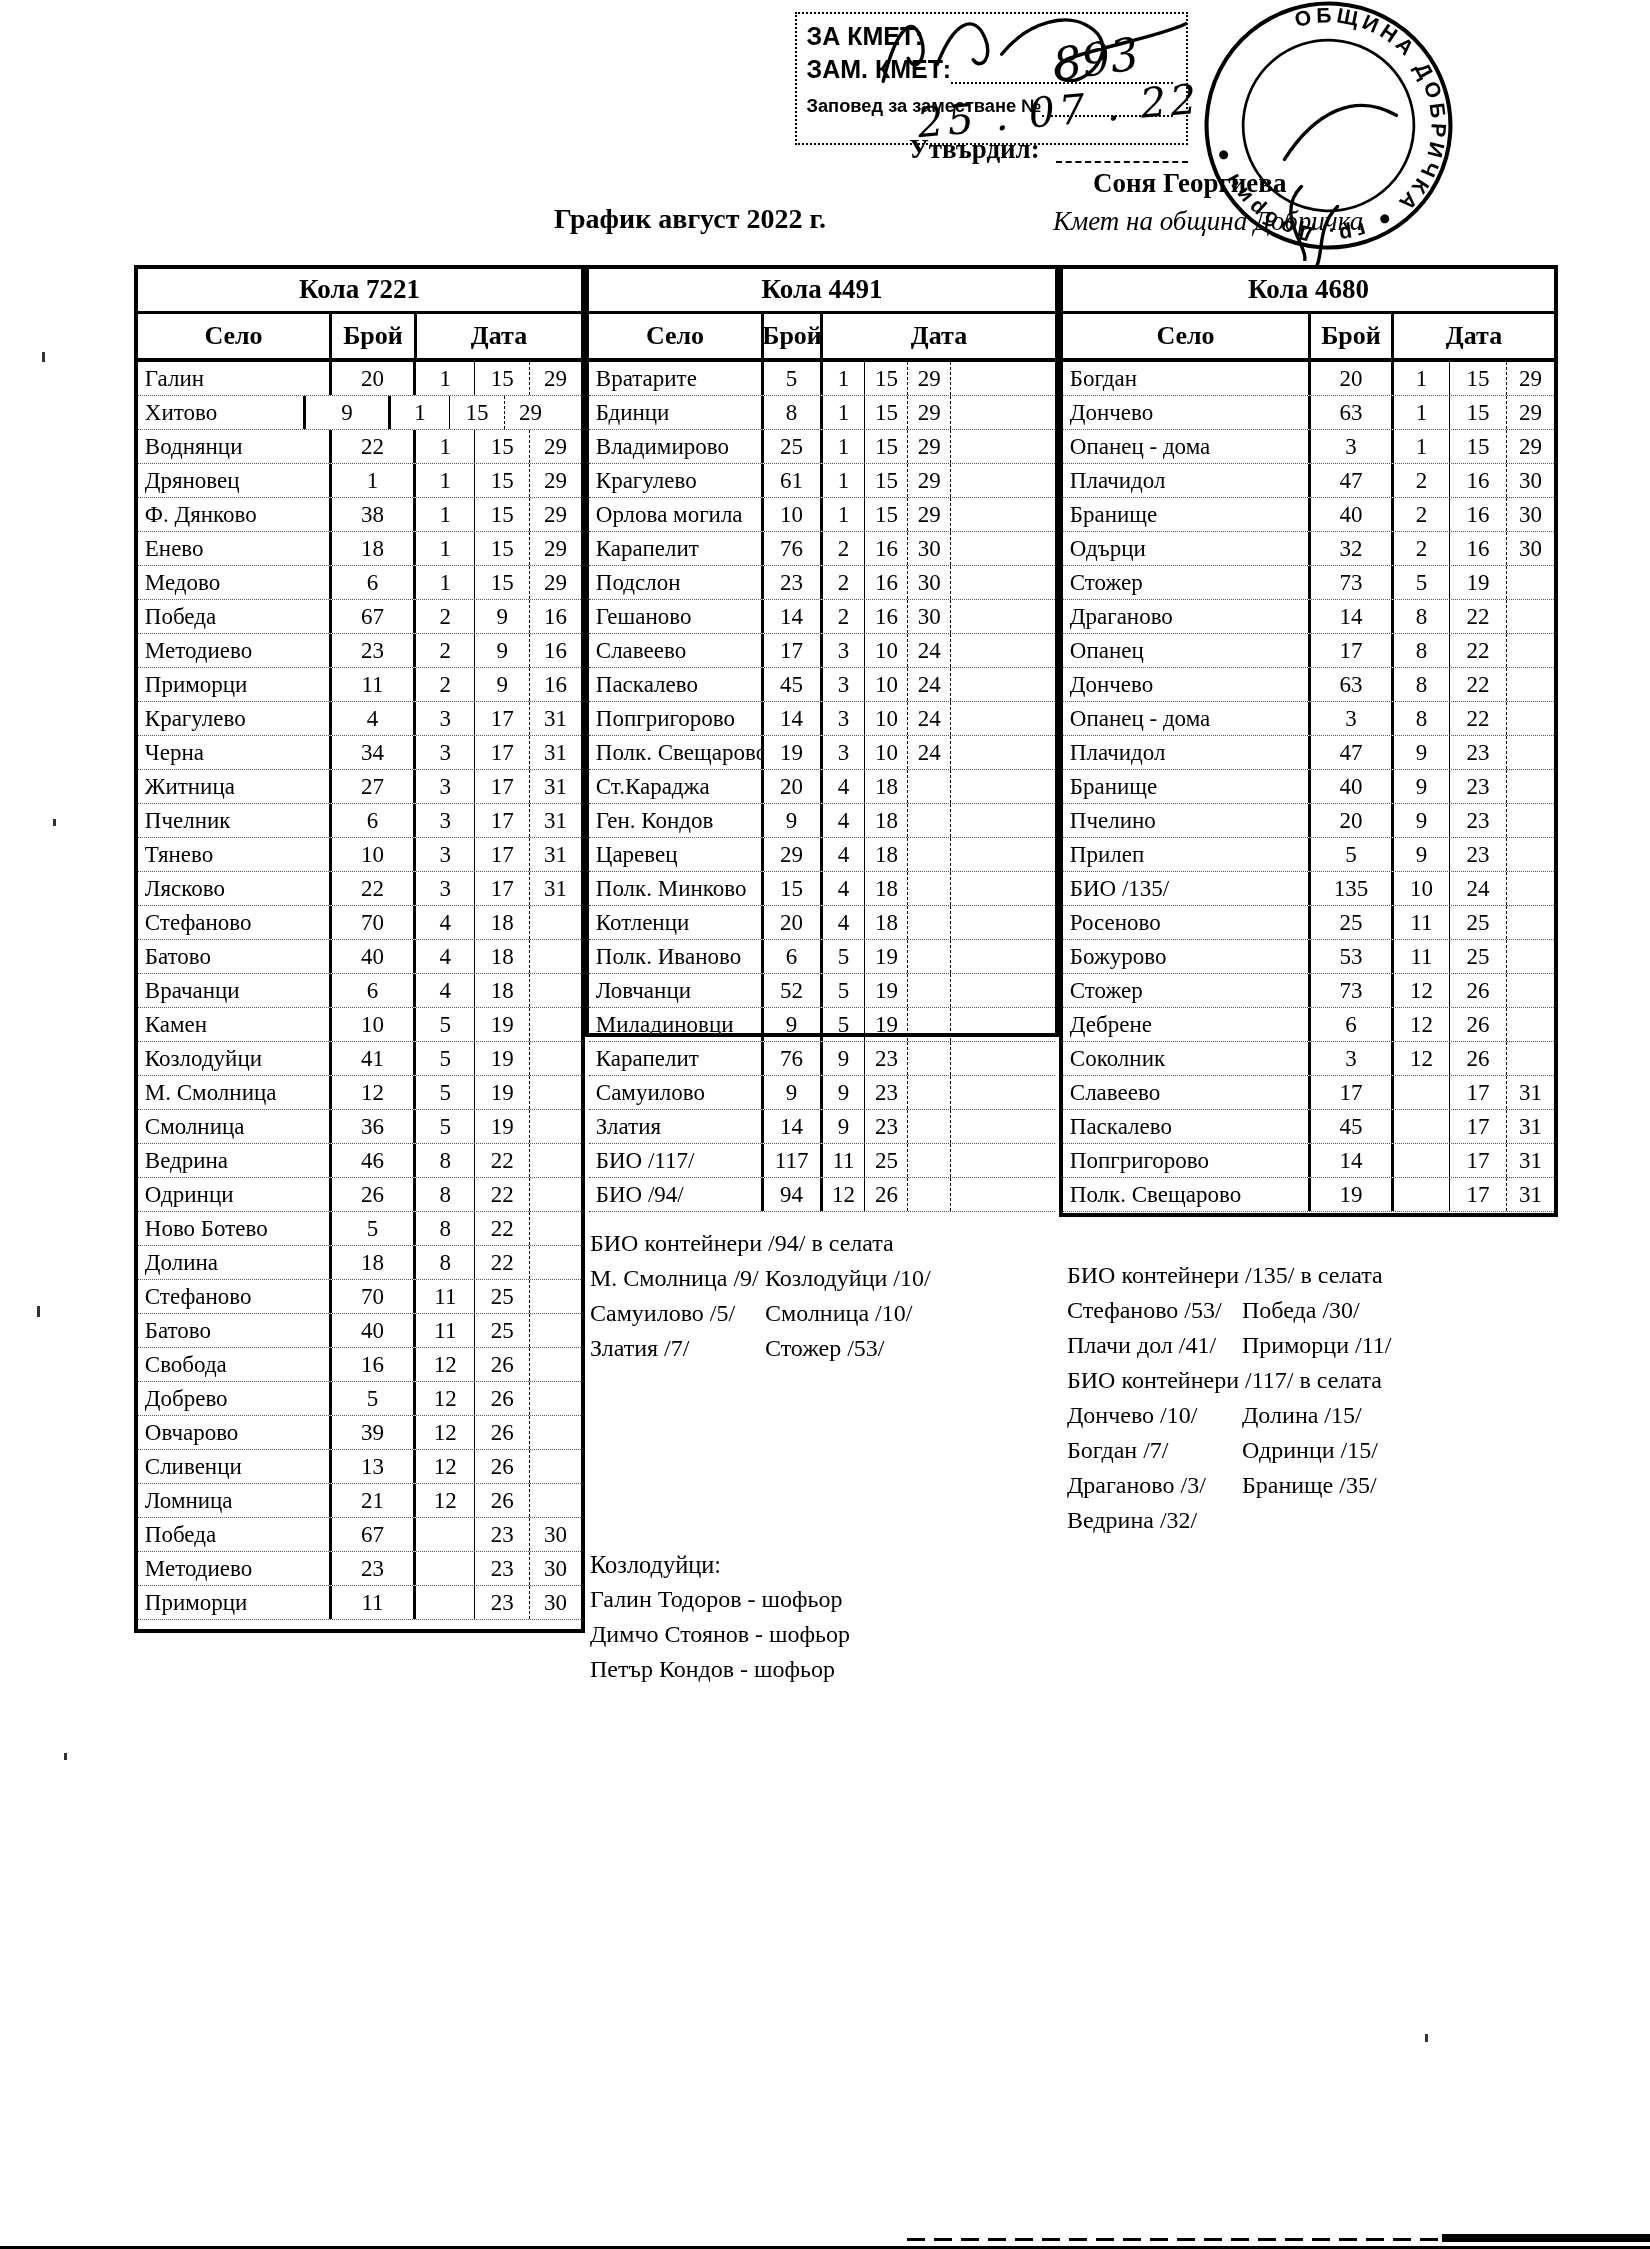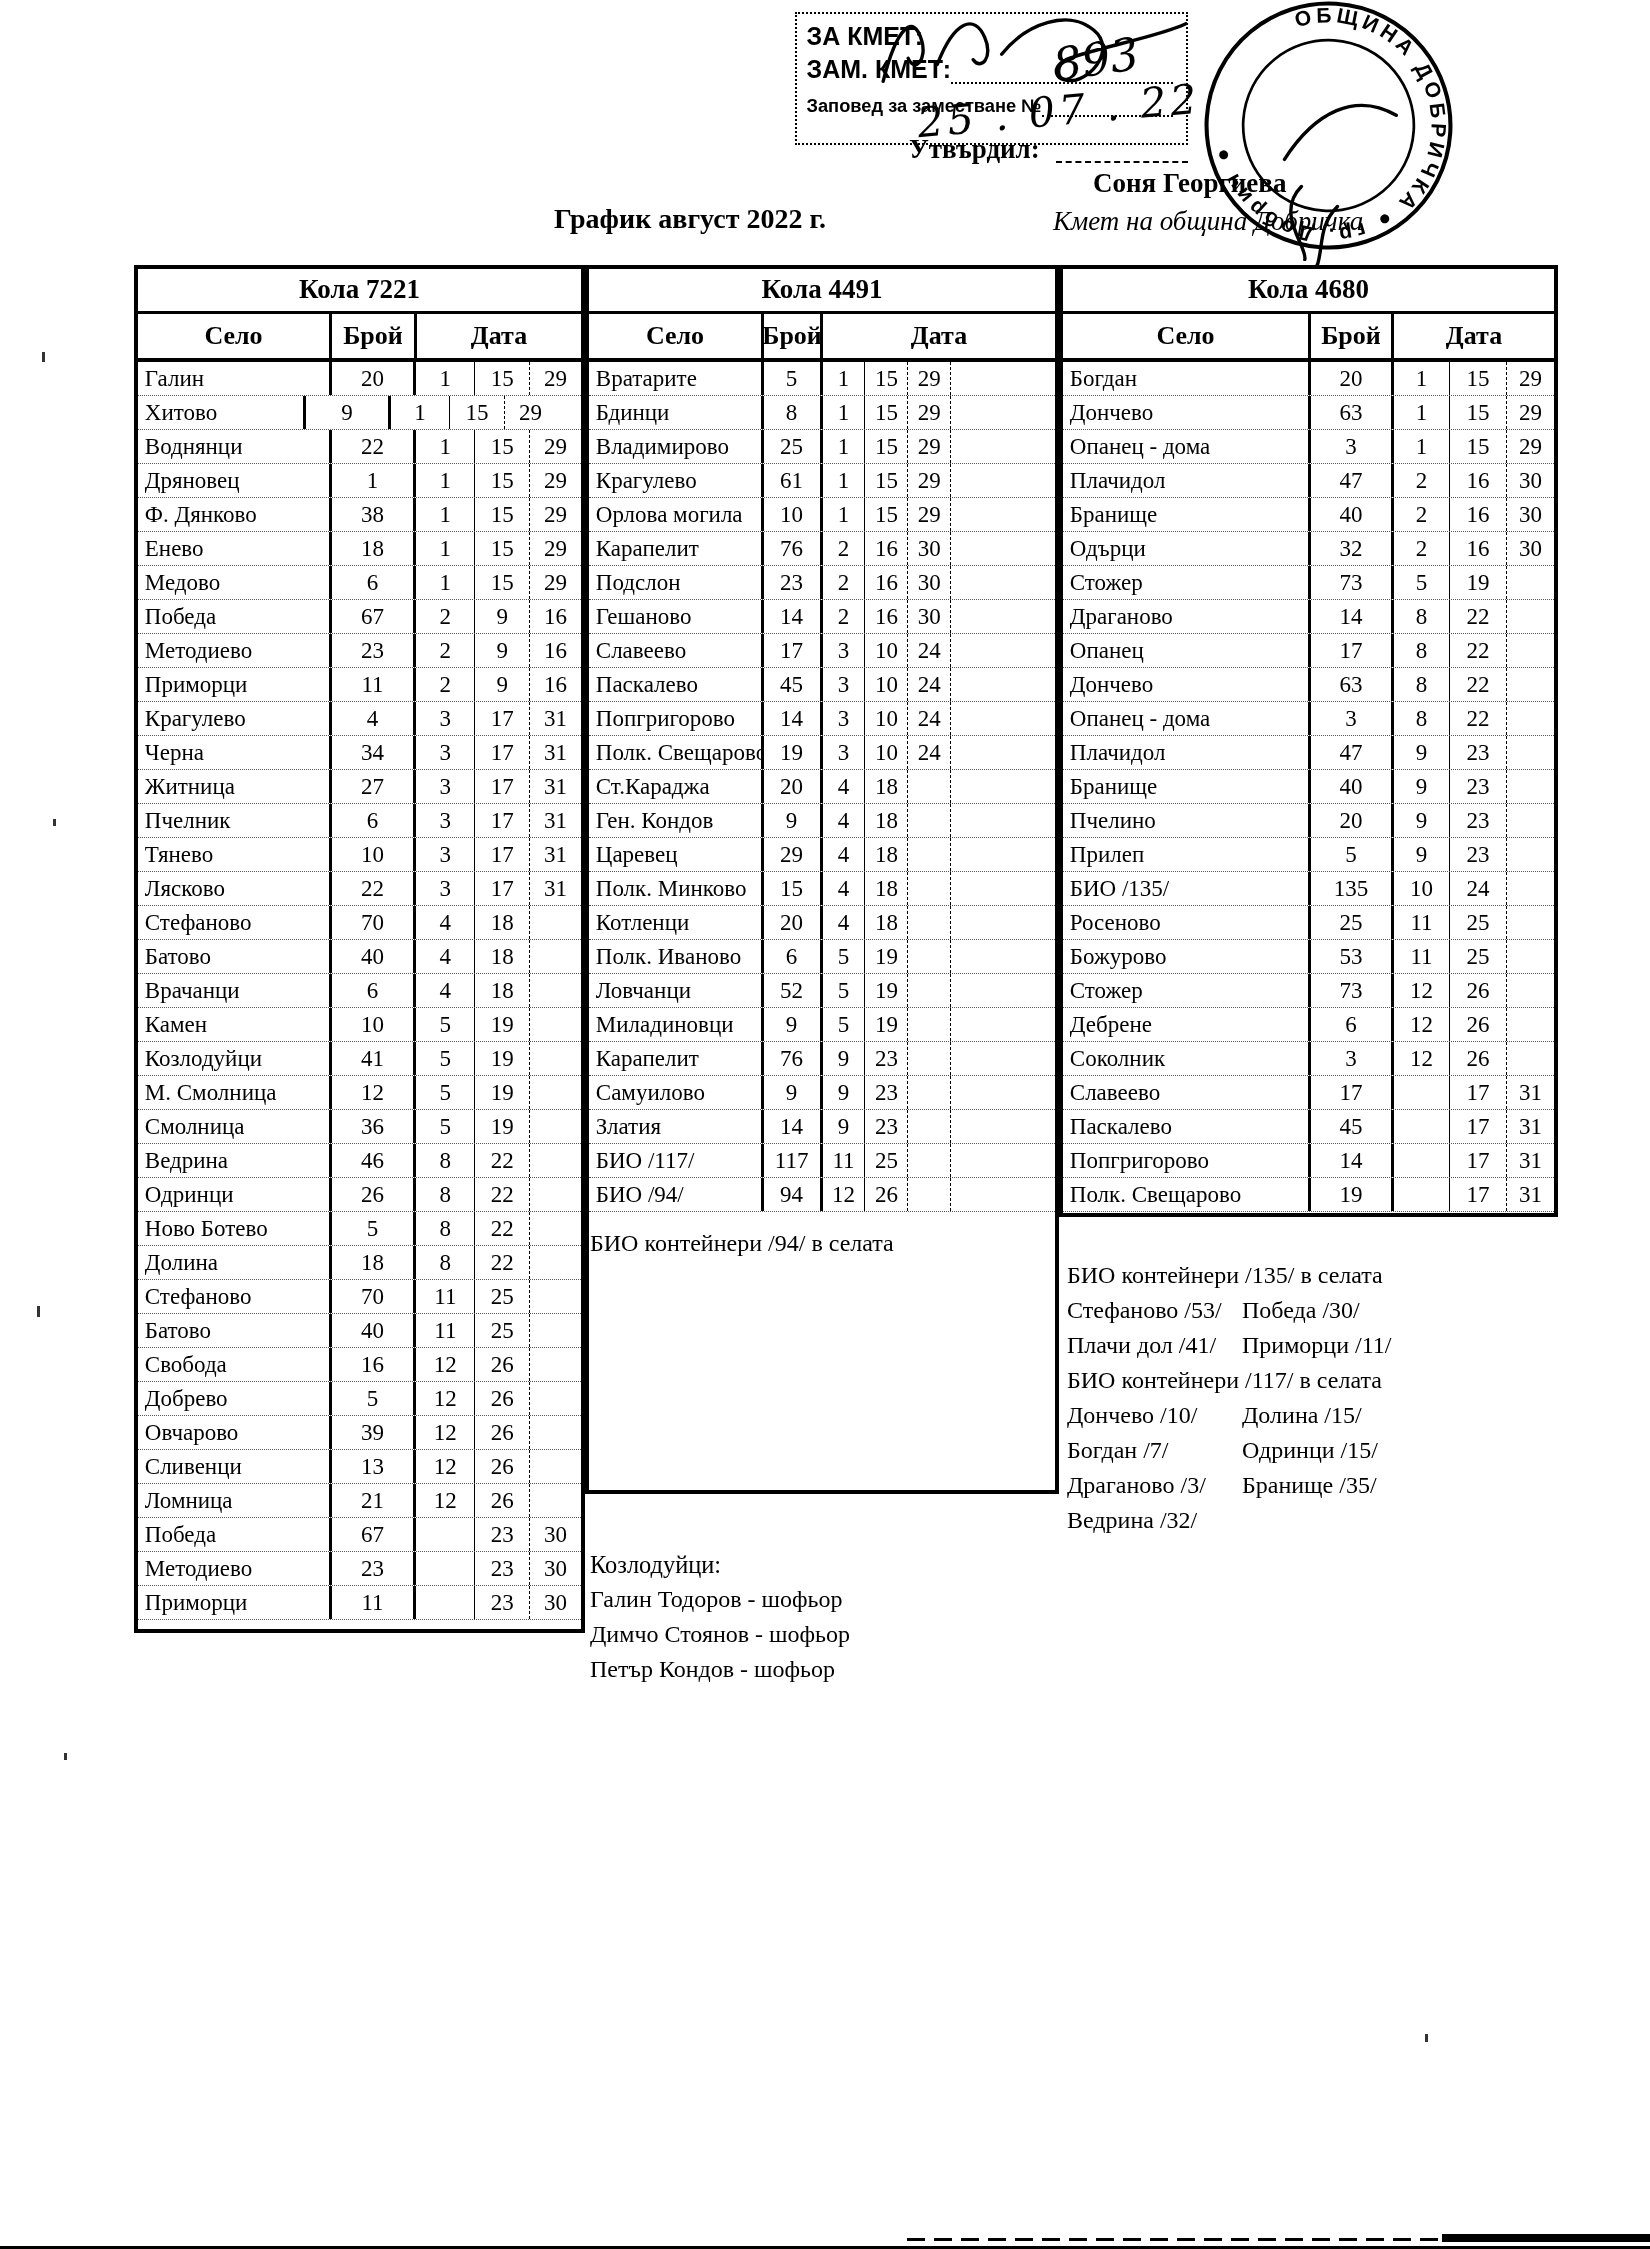--- a/index.html
+++ b/index.html
@@ -357,21 +357,21 @@
         <div class="row">
           <div class="cell c-village b-thick" style="width: 194px;">Приморци</div>
           <div class="cell c-num b-thick" style="width: 85px;">11</div>
           <div class="cell c-num b-thin" style="width: 59px;"></div>
           <div class="cell c-num b-dash" style="width: 55px;">23</div>
           <div class="cell c-num" style="width: 51px;">30</div>
         </div>
       </div>
   </div>
 
-  <div class="tbl t2" style="left:585px;width:474px;height:1229px;">
+  <div class="tbl t2" style="left:585px;width:474px;height:772px;">
     <div class="tbl-title">Кола 4491</div>
     <div class="tbl-head">
       <div class="hc b-thick" style="width:175px;">Село</div>
       <div class="hc b-thick" style="width:59px;">Брой</div>
       <div class="hc" style="width:232px;">Дата</div>
     </div>
     <div class="tbl-body">
         <div class="row">
           <div class="cell c-village b-thick" style="width: 175px;">Вратарите</div>
           <div class="cell c-num b-thick" style="width: 59px;">5</div>
@@ -756,20 +756,25 @@
           <div class="cell c-num b-thick" style="width: 83px;">19</div>
           <div class="cell c-num b-thin" style="width: 56px;"></div>
           <div class="cell c-num b-dash" style="width: 57px;">17</div>
           <div class="cell c-num" style="width: 47px;">31</div>
         </div>
       </div>
   </div>
 
   <div class="abs note" style="left:590px;top:1226px;width:467px;">
     <div>БИО контейнери /94/ в селата</div>
+    <div id="notes-mid-rows">
+        <div class="noteline"><span>М. Смолница /9/</span><span class="l2">Козлодуйци /10/</span></div>
+        <div class="noteline"><span>Самуилово /5/</span><span class="l2">Смолница /10/</span></div>
+        <div class="noteline"><span>Златия /7/</span><span class="l2">Стожер /53/</span></div>
+      </div>
   </div>
 
   <div class="abs note" style="left:1067px;top:1258px;width:508px;" id="notes-right">
       <div>БИО контейнери /135/ в селата</div>
       <div class="noteline"><span>Стефаново /53/</span><span class="l2">Победа /30/</span></div>
       <div class="noteline"><span>Плачи дол /41/</span><span class="l2">Приморци /11/</span></div>
       <div>БИО контейнери /117/ в селата</div>
       <div class="noteline"><span>Дончево /10/</span><span class="l2">Долина /15/</span></div>
       <div class="noteline"><span>Богдан /7/</span><span class="l2">Одринци /15/</span></div>
       <div class="noteline"><span>Драганово /3/</span><span class="l2">Бранище /35/</span></div>

